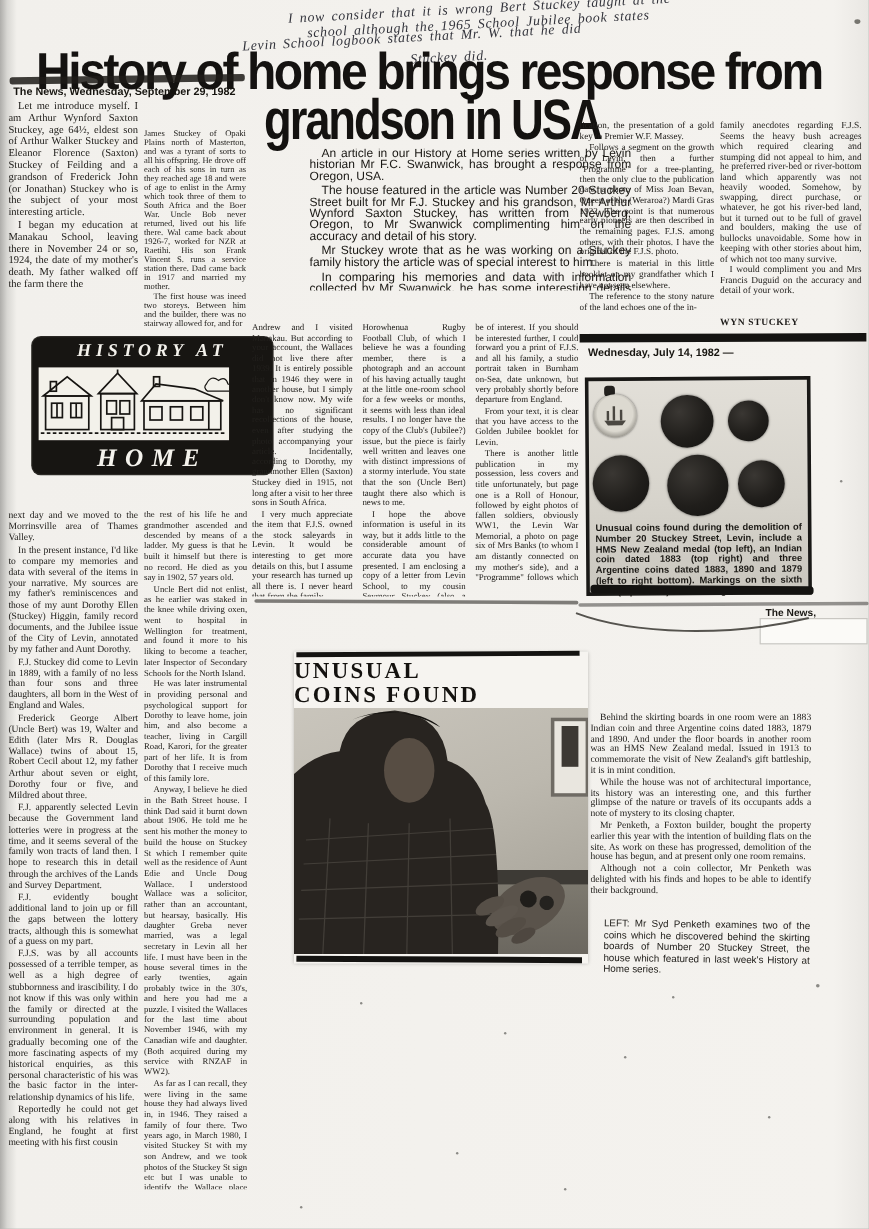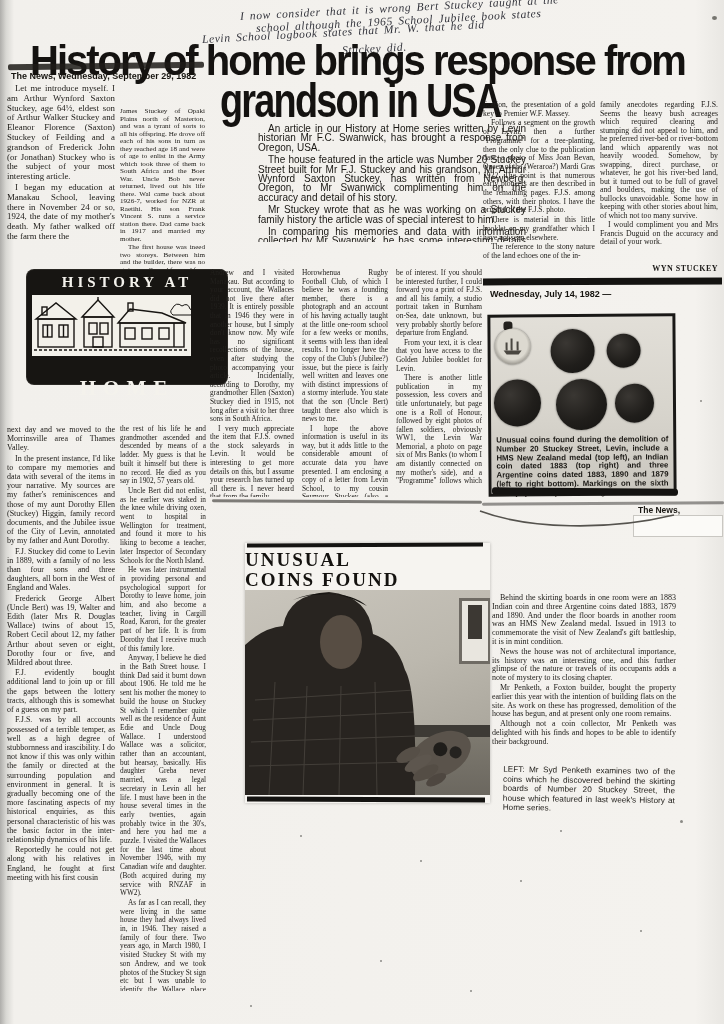--- a/index.html
+++ b/index.html
@@ -16,27 +16,27 @@
   .hw{font-family:"Liberation Serif",serif;font-style:italic;font-size:11.5px;color:#33343c;
       white-space:nowrap;letter-spacing:.6px;word-spacing:2px;transform:rotate(-3deg);transform-origin:left center;}
   .dateline{font-family:"Liberation Sans",sans-serif;font-weight:bold;font-size:9px;color:#16140f;white-space:nowrap;}
   
   .col{font-size:7.4px;line-height:8.6px;text-align:justify;overflow:hidden;color:#22201d;}
   .col p{margin:0 0 1px 0;text-indent:8px;}
   .cont p:first-child{text-indent:0;margin-top:24px;}
   .lede{font-family:"Liberation Sans",sans-serif;font-weight:normal;font-size:10px;line-height:9.4px;
         text-align:justify;color:#191713;overflow:hidden;margin-left:46px;}
   .lede p{margin:0 0 3px 0;text-indent:10px;}
-  .byline{font-family:"Liberation Serif",serif;font-weight:bold;font-size:8px;text-align:right;letter-spacing:.5px;}
+  .byline{font-family:"Liberation Serif",serif;font-weight:bold;font-size:8px;letter-spacing:.5px;}
   
   .logo{background:#171512;border-radius:7px;box-shadow:0 0 0 1px #2a2824;}
   .logo .t1{font-family:"Liberation Serif",serif;font-weight:bold;color:#f4f2ec;font-size:15px;
             letter-spacing:4px;text-align:center;padding-top:4px;}
   .logo .t2{font-family:"Liberation Serif",serif;font-weight:bold;color:#f4f2ec;font-size:21px;
-            letter-spacing:7px;text-align:center;margin-top:19px;}
+            letter-spacing:7px;text-align:center;margin-top:1px;}
   
   .coinframe{border:3px solid #191816;background:linear-gradient(180deg,#e2dfd8 0,#d7d4cc 55%,#c9c6be 100%);transform:rotate(-.4deg);}
   .coin{border-radius:50%;background:radial-gradient(circle at 35% 32%,#3a3733 0,#201e1b 55%,#141311 100%);
         box-shadow:0 0 2px rgba(0,0,0,.6);}
   .capt{font-family:"Liberation Sans",sans-serif;font-weight:bold;font-size:7.8px;line-height:8.8px;
         text-align:justify;color:#1b1915;}
   .bar{background:#141311;}
   
   .uhead{font-family:"Liberation Serif",serif;font-weight:bold;color:#14120f;text-align:left;
          font-size:19px;letter-spacing:2px;line-height:20px;}
@@ -66,21 +66,21 @@
 
   <div class="abs col" style="left:7px;top:84px;width:108px;height:194px;font-size:8.8px;line-height:9.8px;">
       <p>Let me introduce myself. I am Arthur Wynford Saxton Stuckey, age 64½, eldest son of Arthur Walker Stuckey and Eleanor Florence (Saxton) Stuckey of Feilding and a grandson of Frederick John (or Jonathan) Stuckey who is the subject of your most interesting article.</p>
       <p>I began my education at Manakau School, leaving there in November 24 or so, 1924, the date of my mother's death. My father walked off the farm there the</p>
     </div>
   <div class="abs col cont" style="left:120px;top:84px;width:85px;height:194px;font-size:7.1px;line-height:7.5px;">
       <p>James Stuckey of Opaki Plains north of Masterton, and was a tyrant of sorts to all his offspring. He drove off each of his sons in turn as they reached age 18 and were of age to enlist in the Army which took three of them to South Africa and the Boer War. Uncle Bob never returned, lived out his life there. Wal came back about 1926-7, worked for NZR at Raetihi. His son Frank Vincent S. runs a service station there. Dad came back in 1917 and married my mother.</p>
       <p>The first house was ineed two storeys. Between him and the builder, there was no stairway allowed for, and for</p>
     </div>
 
-  <div class="abs logo" style="left:27px;top:270px;width:200px;height:114px;">
+  <div class="abs logo" style="left:27px;top:281px;width:200px;height:114px;font-style:italic;">
     <div class="t1">HISTORY AT</div>
     <svg style="position:absolute;left:5px;top:25px;" width="159" height="61" viewBox="0 0 159 61">
       <rect x="0" y="0" width="159" height="61" fill="#f3f1ea"></rect>
       <g stroke="#171512" stroke-width="1.4" fill="none">
         <rect x="6" y="24" width="36" height="28"></rect>
         <polygon points="4,24 24,8 44,24"></polygon>
         <rect x="10" y="12" width="5" height="8"></rect>
         <rect x="11" y="30" width="9" height="12"></rect>
         <rect x="27" y="30" width="9" height="12"></rect>
         <line x1="15.5" y1="30" x2="15.5" y2="42"></line>
@@ -103,20 +103,21 @@
       </g>
     </svg>
     <div class="t2" style="position:absolute;left:0;right:0;top:87px;">HOME</div>
   </div>
 
   <div class="abs col cont" style="left:7px;top:401px;width:108px;height:592px;font-size:8px;line-height:9.2px;">
       <p>next day and we moved to the Morrinsville area of Thames Valley.</p>
       <p>In the present instance, I'd like to compare my memories and data with several of the items in your narrative. My sources are my father's reminiscences and those of my aunt Dorothy Ellen (Stuckey) Higgin, family record documents, and the Jubilee issue of the City of Levin, annotated by my father and Aunt Dorothy.</p>
       <p>F.J. Stuckey did come to Levin in 1889, with a family of no less than four sons and three daughters, all born in the West of England and Wales.</p>
       <p>Frederick George Albert (Uncle Bert) was 19, Walter and Edith (later Mrs R. Douglas Wallace) twins of about 15, Robert Cecil about 12, my father Arthur about seven or eight, Dorothy four or five, and Mildred about three.</p>
+      <p>F.J. apparently selected Levin because the Government land lotteries were in progress at the time, and it seems several of the family won tracts of land then. I hope to research this in detail through the archives of the Lands and Survey Department.</p>
       <p>F.J. evidently bought additional land to join up or fill the gaps between the lottery tracts, although this is somewhat of a guess on my part.</p>
       <p>F.J.S. was by all accounts possessed of a terrible temper, as well as a high degree of stubbornness and irascibility. I do not know if this was only within the family or directed at the surrounding population and environment in general. It is gradually becoming one of the more fascinating aspects of my historical enquiries, as this personal characteristic of his was the basic factor in the inter-relationship dynamics of his life.</p>
       <p>Reportedly he could not get along with his relatives in England, he fought at first meeting with his first cousin</p>
     </div>
   <div class="abs col cont" style="left:120px;top:401px;width:86px;height:590px;font-size:7.3px;line-height:8.7px;">
       <p>the rest of his life he and grandmother ascended and descended by means of a ladder. My guess is that he built it himself but there is no record. He died as you say in 1902, 57 years old.</p>
       <p>Uncle Bert did not enlist, as he earlier was staked in the knee while driving oxen, went to hospital in Wellington for treatment, and found it more to his liking to become a teacher, later Inspector of Secondary Schools for the North Island.</p>
       <p>He was later instrumental in providing personal and psychological support for Dorothy to leave home, join him, and also become a teacher, living in Cargill Road, Karori, for the greater part of her life. It is from Dorothy that I receive much of this family lore.</p>
       <p>Anyway, I believe he died in the Bath Street house. I think Dad said it burnt down about 1906. He told me he sent his mother the money to build the house on Stuckey St which I remember quite well as the residence of Aunt Edie and Uncle Doug Wallace. I understood Wallace was a solicitor, rather than an accountant, but hearsay, basically. His daughter Greba never married, was a legal secretary in Levin all her life. I must have been in the house several times in the early twenties, again probably twice in the 30's, and here you had me a puzzle. I visited the Wallaces for the last time about November 1946, with my Canadian wife and daughter. (Both acquired during my service with RNZAF in WW2).</p>
       <p>As far as I can recall, they were living in the same house they had always lived in, in 1946. They raised a family of four there. Two years ago, in March 1980, I visited Stuckey St with my son Andrew, and we took photos of the Stuckey St sign etc but I was unable to identify the Wallace place anywhere nearby.</p>
@@ -221,21 +222,21 @@
       </svg>
       <div class="abs" style="left:214px;top:8px;width:26px;height:60px;background:#e9e6df;border:3px solid #6f6b64;">
         <div style="margin:4px auto 0;width:14px;height:34px;background:#3c3833;"></div>
       </div>
     </div>
     <div class="bar" style="position:absolute;left:2px;top:254px;width:238px;height:5px;transform:rotate(.3deg);"></div>
   </div>
 
   <div class="abs col" style="left:492px;top:594px;width:184px;height:166px;font-size:8px;line-height:8.8px;">
       <p>Behind the skirting boards in one room were an 1883 Indian coin and three Argentine coins dated 1883, 1879 and 1890. And under the floor boards in another room was an HMS New Zealand medal. Issued in 1913 to commemorate the visit of New Zealand's gift battleship, it is in mint condition.</p>
-      <p>News the house was not of architectural importance, its history was an interesting one, and this further glimpse of the nature or travels of its occupants adds a note of mystery to its closing chapter.</p>
+      <p>While the house was not of architectural importance, its history was an interesting one, and this further glimpse of the nature or travels of its occupants adds a note of mystery to its closing chapter.</p>
       <p>Mr Penketh, a Foxton builder, bought the property earlier this year with the intention of building flats on the site. As work on these has progressed, demolition of the house has begun, and at present only one room remains.</p>
       <p>Although not a coin collector, Mr Penketh was delighted with his finds and hopes to be able to identify their background.</p>
     </div>
   <div class="abs dem-cap" style="left:503px;top:766px;width:172px;">LEFT: Mr Syd Penketh examines two of the coins which he discovered behind the skirting boards of Number 20 Stuckey Street, the house which featured in last week's History at Home series.</div>
 
   <div>
     <div class="speck" style="left:300px;top:835px;"></div>
       <div class="speck" style="left:420px;top:860px;"></div>
     <div class="speck" style="left:520px;top:880px;"></div>
       <div class="speck" style="left:640px;top:930px;"></div>

